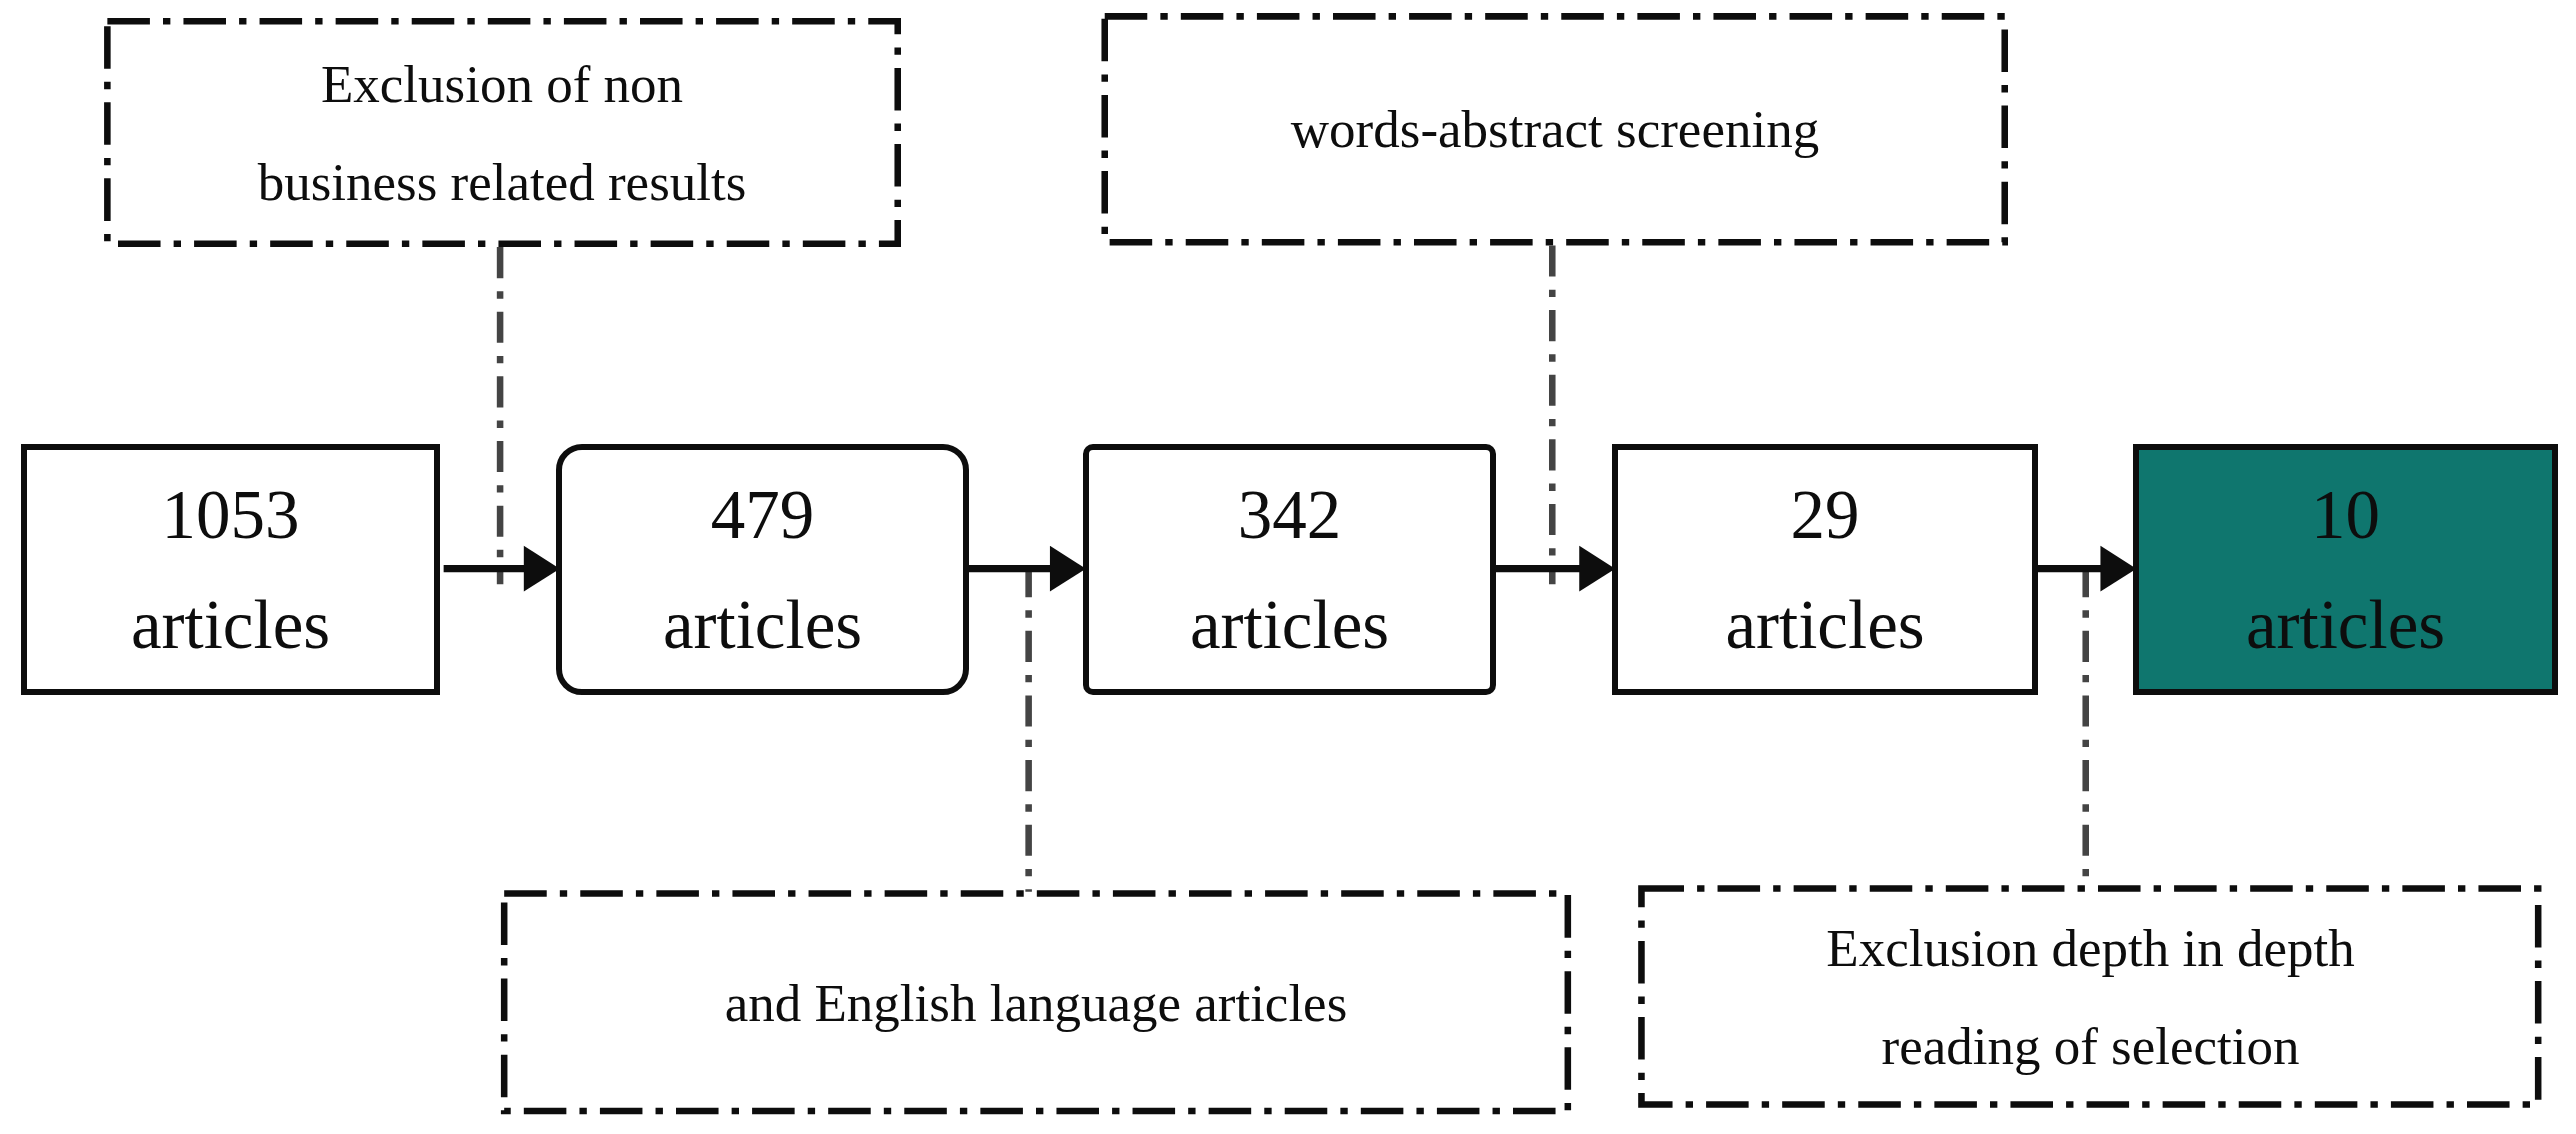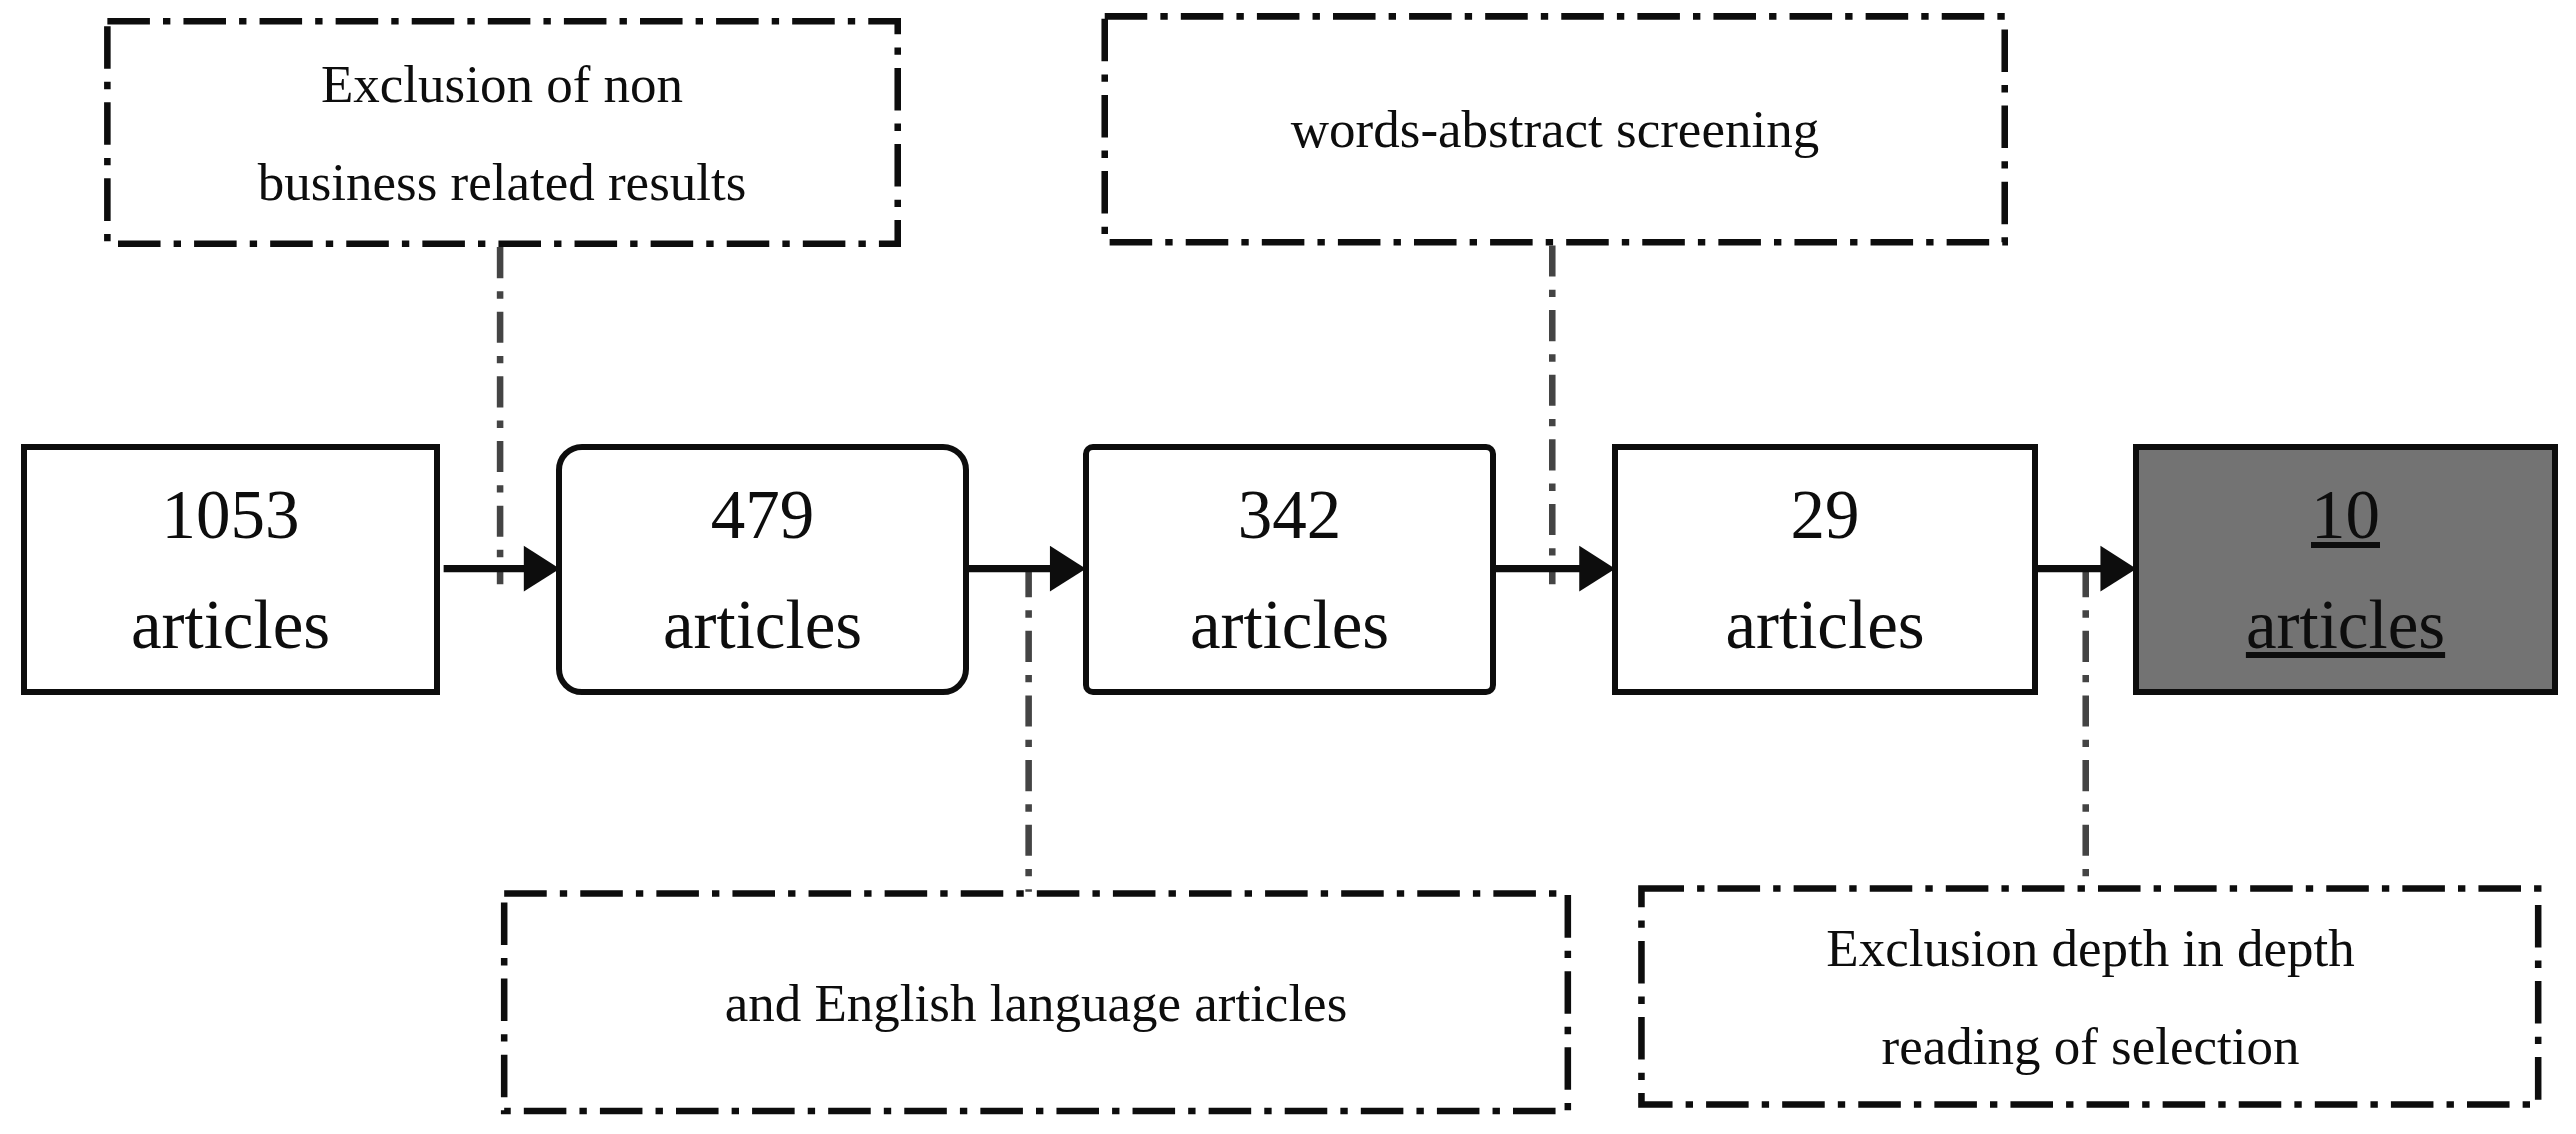--- a/index.html
+++ b/index.html
@@ -33,21 +33,21 @@
     border: 6.5px solid #0d0d0d;
     background: #ffffff;
     display: flex;
     flex-direction: column;
     align-items: center;
     justify-content: center;
     text-align: center;
     font-size: 69px;
     line-height: 110px;
   }
-  .stage.highlight { background: #737373; text-decoration: underline; }
+  .stage.highlight { background: #0f766e; }
   .note {
     position: absolute;
     box-sizing: border-box;
     display: flex;
     flex-direction: column;
     justify-content: center;
     text-align: center;
     font-size: 53px;
     line-height: 98px;
   }

